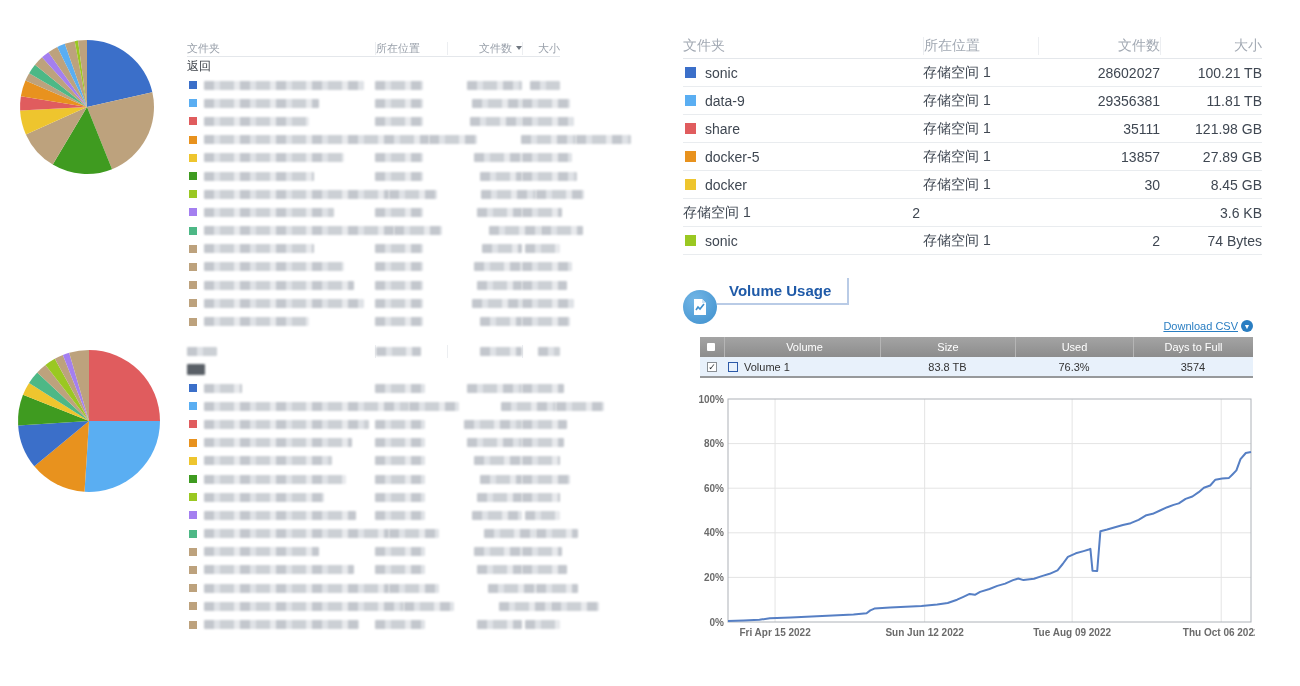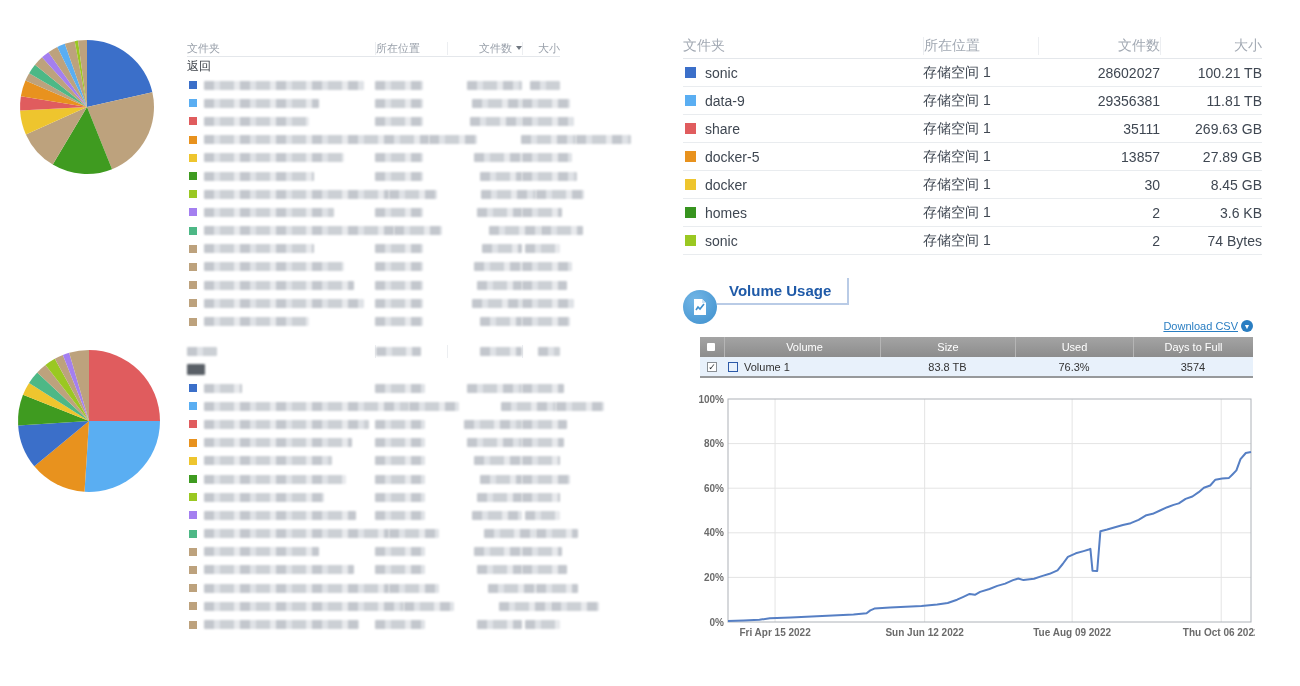--- a/index.html
+++ b/index.html
@@ -595,45 +595,41 @@
           <span class="rt-c3">29356381</span>
           <span class="rt-c4">11.81 TB</span>
         </div>
         <div class="rt-row">
           <span class="rt-c1">
             <span class="marker" style="background: rgb(224, 92, 94);"></span>
             <span>share</span>
           </span>
           <span class="rt-c2">存储空间 1</span>
           <span class="rt-c3">35111</span>
-          <span class="rt-c4">269.63 GB</span>
+          <span class="rt-c4">121.98 GB</span>
         </div>
         <div class="rt-row">
           <span class="rt-c1">
             <span class="marker" style="background: rgb(232, 146, 30);"></span>
             <span>docker-5</span>
           </span>
           <span class="rt-c2">存储空间 1</span>
           <span class="rt-c3">13857</span>
           <span class="rt-c4">27.89 GB</span>
         </div>
         <div class="rt-row">
           <span class="rt-c1">
             <span class="marker" style="background: rgb(238, 197, 46);"></span>
             <span>docker</span>
           </span>
           <span class="rt-c2">存储空间 1</span>
           <span class="rt-c3">30</span>
           <span class="rt-c4">8.45 GB</span>
         </div>
         <div class="rt-row">
-          <span class="rt-c1">
-            <span class="marker" style="background: rgb(55, 148, 31);"></span>
-            <span>homes</span>
-          </span>
           <span class="rt-c2">存储空间 1</span>
           <span class="rt-c3">2</span>
           <span class="rt-c4">3.6 KB</span>
         </div>
         <div class="rt-row">
           <span class="rt-c1">
             <span class="marker" style="background: rgb(154, 200, 34);"></span>
             <span>sonic</span>
           </span>
           <span class="rt-c2">存储空间 1</span>

